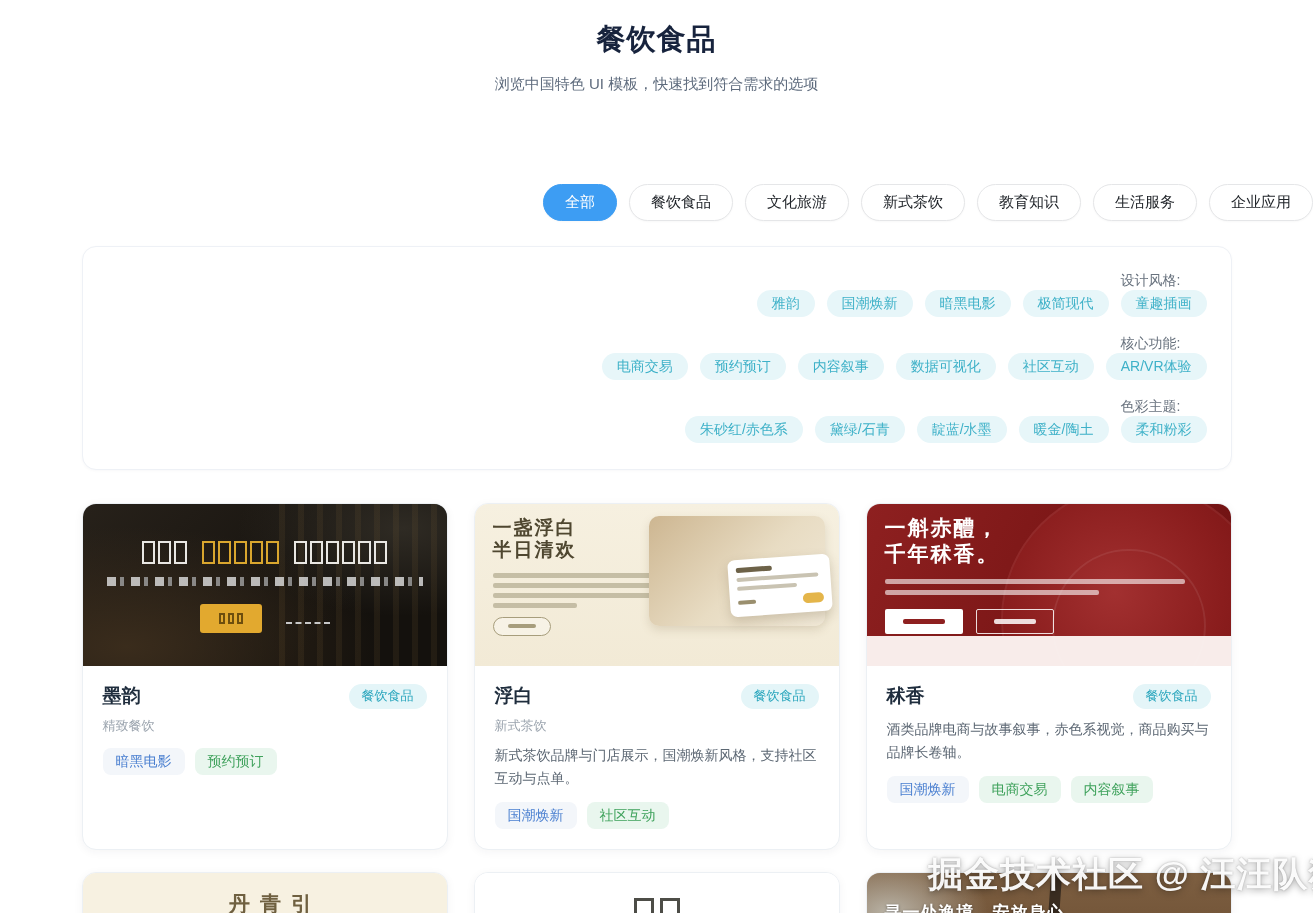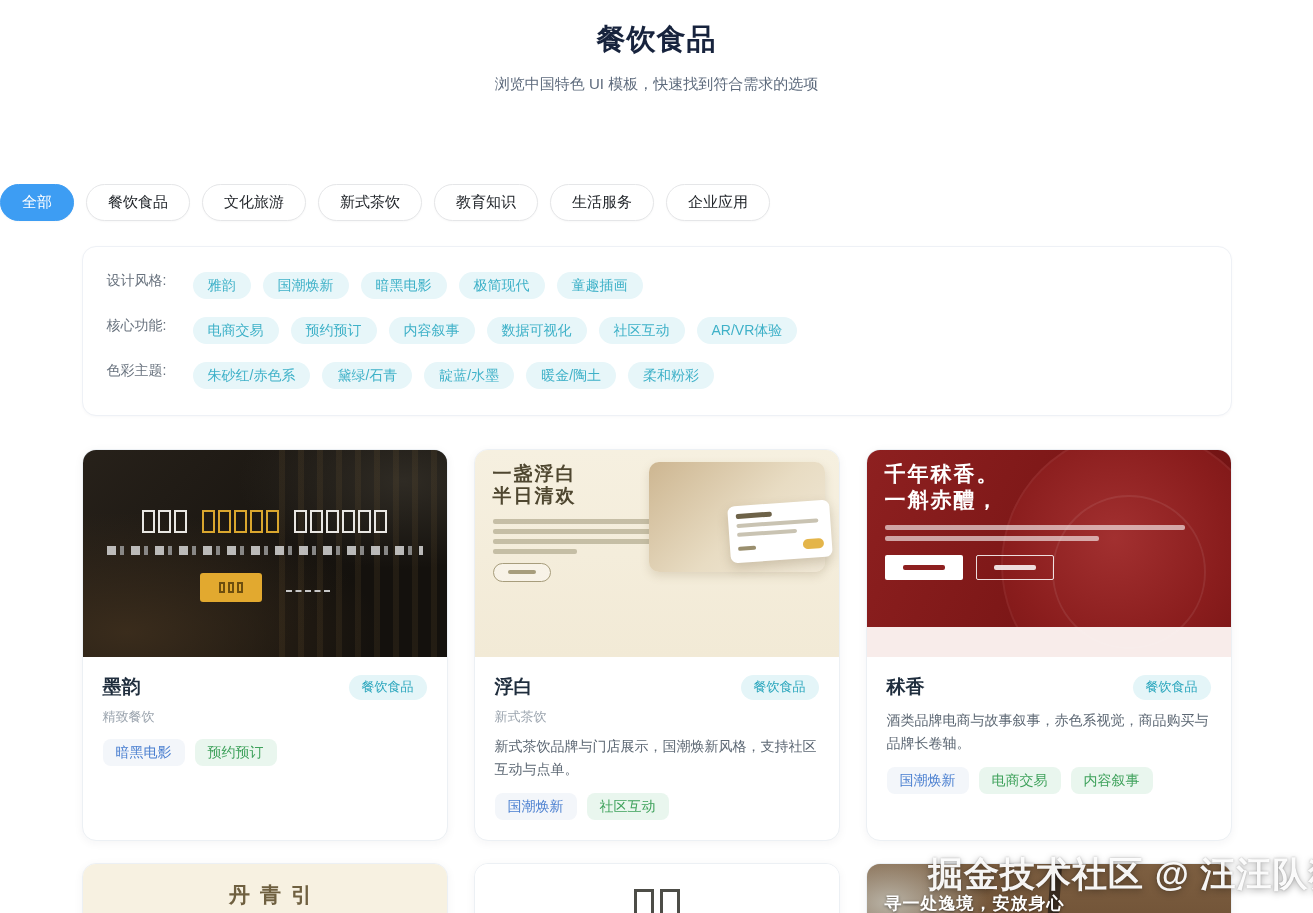--- a/index.html
+++ b/index.html
@@ -4,39 +4,39 @@
 <style>
   * { margin:0; padding:0; box-sizing:border-box; }
   html,body { width:1313px; height:913px; }
   body { font-family:"Liberation Sans",sans-serif; background:#fff; overflow:hidden; position:relative; }
 
   
   .page-title { text-align:center; padding-top:20px; font-size:29px; font-weight:bold; color:#17233d; letter-spacing:1px; }
   .page-subtitle { text-align:center; margin-top:15px; font-size:15px; color:#5e6b7d; }
 
   
-  .tabs { display:flex; justify-content:flex-start; gap:12px; margin-top:90px; }
+  .tabs { display:flex; justify-content:flex-end; gap:12px; margin-top:90px; }
   .tab { height:37px; padding:0 21px; border-radius:19px; background:#fff; border:1px solid #e5e6e8;
          font-size:15px; color:#22262b; display:flex; align-items:center; cursor:pointer; box-shadow:0 1px 2px rgba(0,0,0,.03); }
   .tab.active { background:#3d9df3; color:#fff; border-color:#3d9df3; }
 
   
   .filter-panel { width:1150px; margin:25px auto 0; border:1px solid #eef1f6; border-radius:14px;
                   padding:25px 24px 8px; background:#fff; box-shadow:0 1px 3px rgba(31,45,61,.03); }
-  .filter-row { display:flex; align-items:flex-start; margin-bottom:18px; }
+  .filter-row { display:flex; align-items:flex-end; margin-bottom:18px;flex-direction:column; }
   .filter-label { width:86px; font-size:14px; color:#68727e; flex:none; }
   .filter-options { display:flex; gap:12px; flex-wrap:wrap; }
   .filter-tag { height:27px; padding:0 15px; border-radius:14px; background:#e7f6f9; color:#3eb1c8;
                 font-size:14px; display:flex; align-items:center; cursor:pointer; }
 
   
   .cards { width:1150px; margin:33px auto 0; display:grid; grid-template-columns:repeat(3,366px); gap:22px 26px; }
   .card { border:1px solid #ecf0f4; border-radius:14px; overflow:hidden; background:#fff;
           box-shadow:0 2px 10px rgba(31,45,61,.05); cursor:pointer; }
-  .card-preview { height:207px; position:relative; overflow:hidden; }
+  .card-preview { height:162px; position:relative; overflow:hidden; }
   .card-body { padding:17px 20px 20px; }
   .card-head { display:flex; justify-content:space-between; align-items:center; }
   .card-title { font-size:19px; font-weight:bold; color:#1f2d3d; }
   .badge { background:#e4f5f8; color:#2aa6bd; font-size:13px; height:25px; padding:0 13px; border-radius:13px; display:flex; align-items:center; }
   .card-subtitle { margin-top:8px; font-size:13px; color:#9ba4ae; }
   .card-desc { margin-top:9px; font-size:14px; color:#5c6773; line-height:1.62; }
   .card-tags { margin-top:13px; display:flex; gap:10px; }
   .ctag { height:27px; padding:0 13px; border-radius:8px; font-size:14px; display:flex; align-items:center; }
   .ctag.blue { background:#f3f6fa; color:#4a7fd0; }
   .ctag.green { background:#e9f6ee; color:#3fa25c; }
@@ -252,22 +252,22 @@
           <span class="ctag blue">国潮焕新</span>
           <span class="ctag green">社区互动</span>
         </div>
       </div>
     </div>
 
     <div class="card">
       <div class="card-preview pv-wine">
         <div class="wine-inner">
           <div class="wine-h">
+            <div>一斛赤醴，</div>
             <div>千年秫香。</div>
-            <div>一斛赤醴，</div>
           </div>
           <div class="wine-line" style="width:300px;margin-top:12px"></div>
           <div class="wine-line" style="width:214px"></div>
           <div class="wine-btns">
             <div class="wine-btn-solid">
                 <span></span>
               </div>
             <div class="wine-btn-ghost">
                 <span></span>
               </div>

